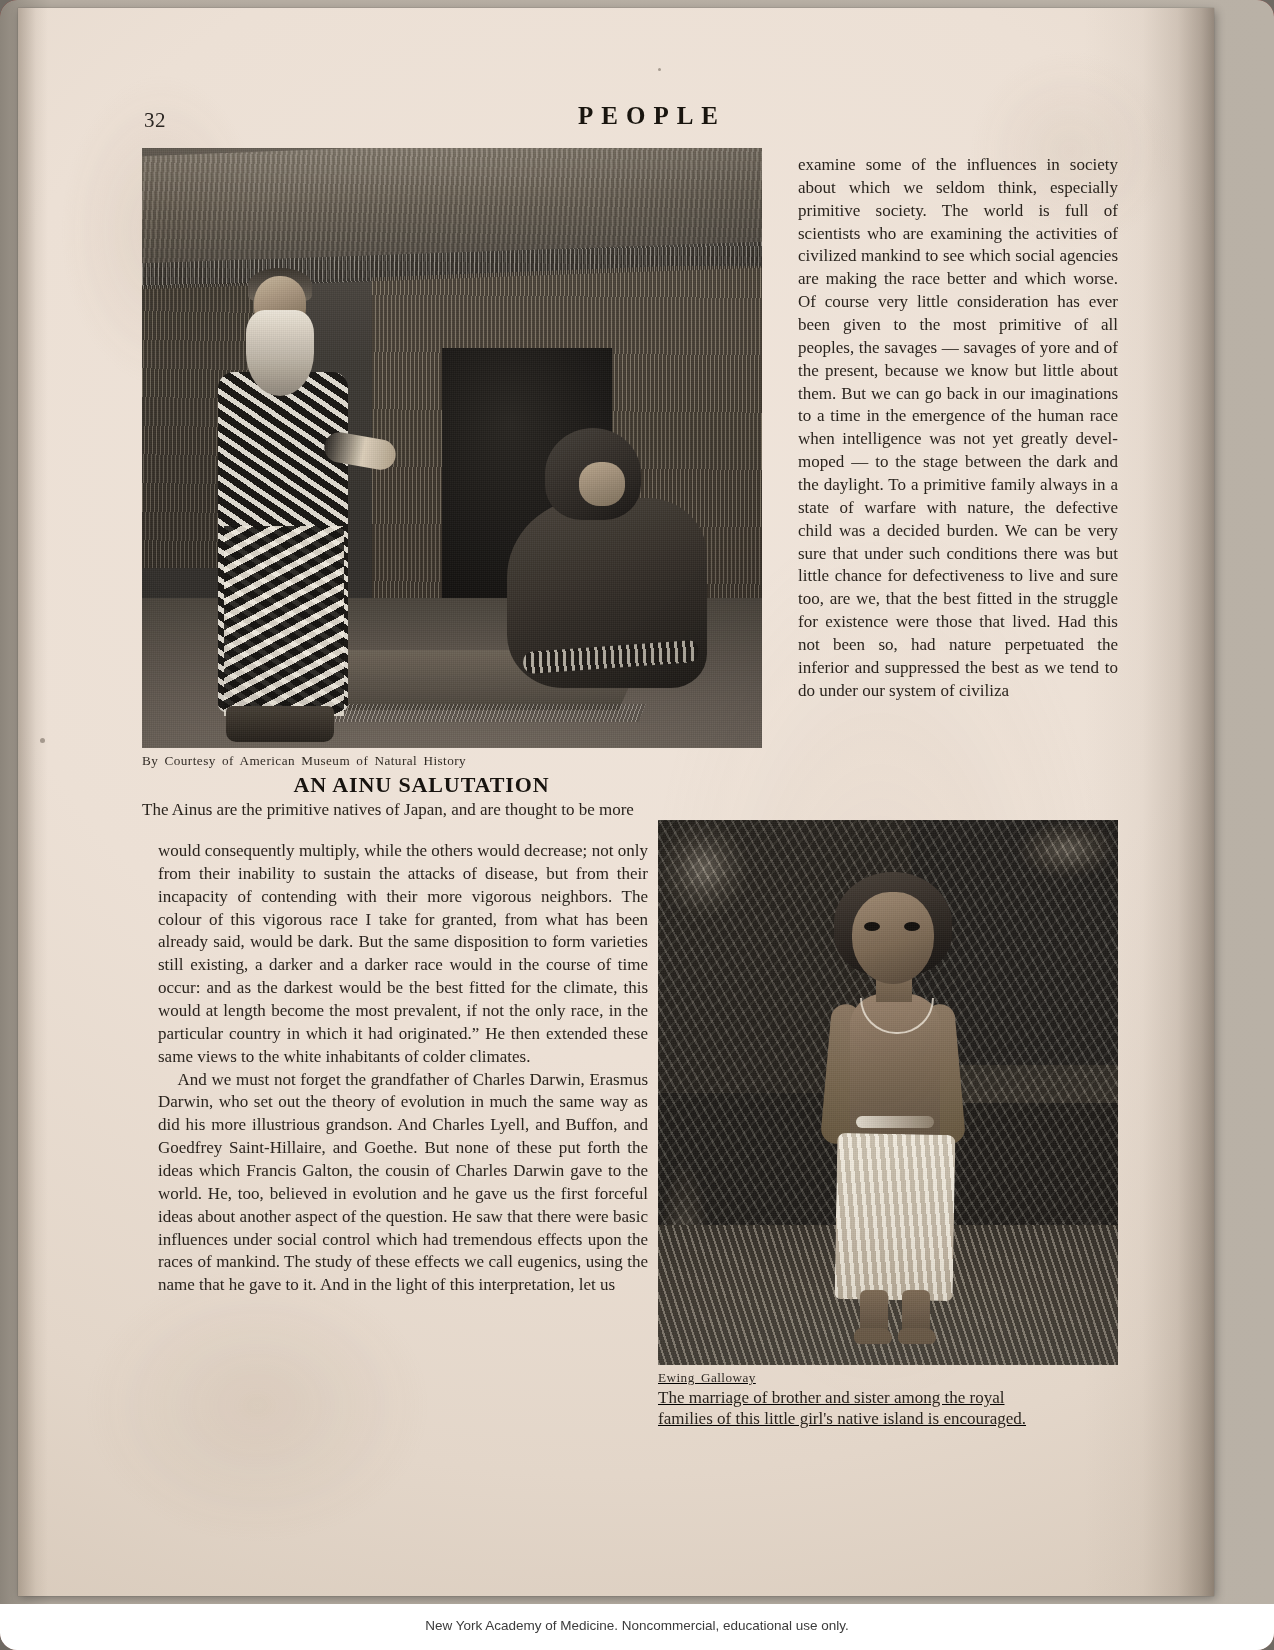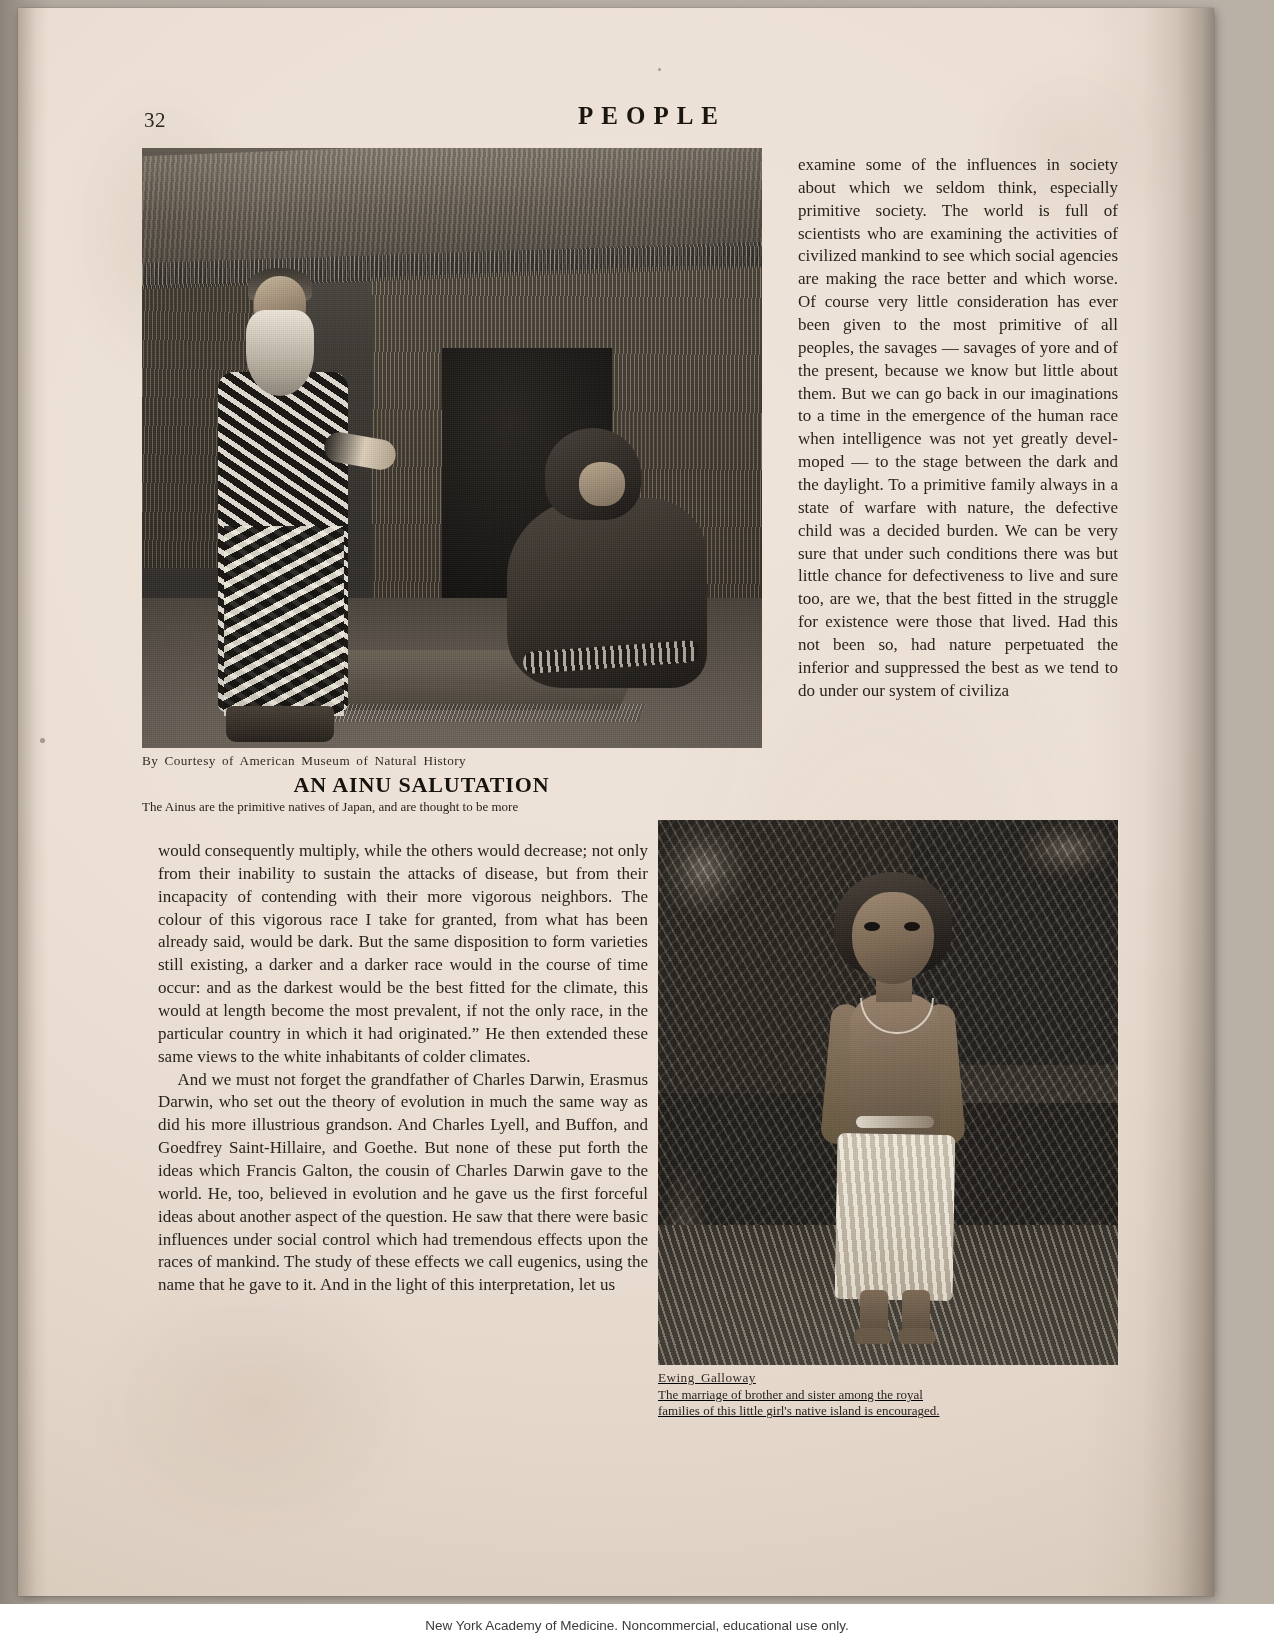--- a/index.html
+++ b/index.html
@@ -10,20 +10,21 @@
   }
 
   .scan {
     position: relative;
     width: 1274px;
     height: 1650px;
     margin: 0 auto;
     overflow: hidden;
     background: #7f1d1d;
     font-family: "Liberation Serif", "DejaVu Serif", serif;
+    border-radius: 17px;
   }
 
   
   .backdrop {
     position: absolute;
     inset: 0;
     background:
       linear-gradient(90deg, #8c857b 0%, #a39b90 2%, #b5aca1 4%, #b9b1a6 100%);
   }
 
@@ -161,21 +162,21 @@
   }
   .cap-title {
     text-align: center;
     font-weight: bold;
     font-size: 22px;
     letter-spacing: .9px;
     color: #17130f;
     margin-top: 3px;
   }
   .cap-body {
-    font-size: 13px;
+    font-size: 17px;
     line-height: 1.26;
     color: #2a241e;
     text-align: justify;
     text-justify: inter-word;
     margin-top: 1px;
   }
   .cap-body div { white-space: nowrap; }
 
   
   .lower-band {

